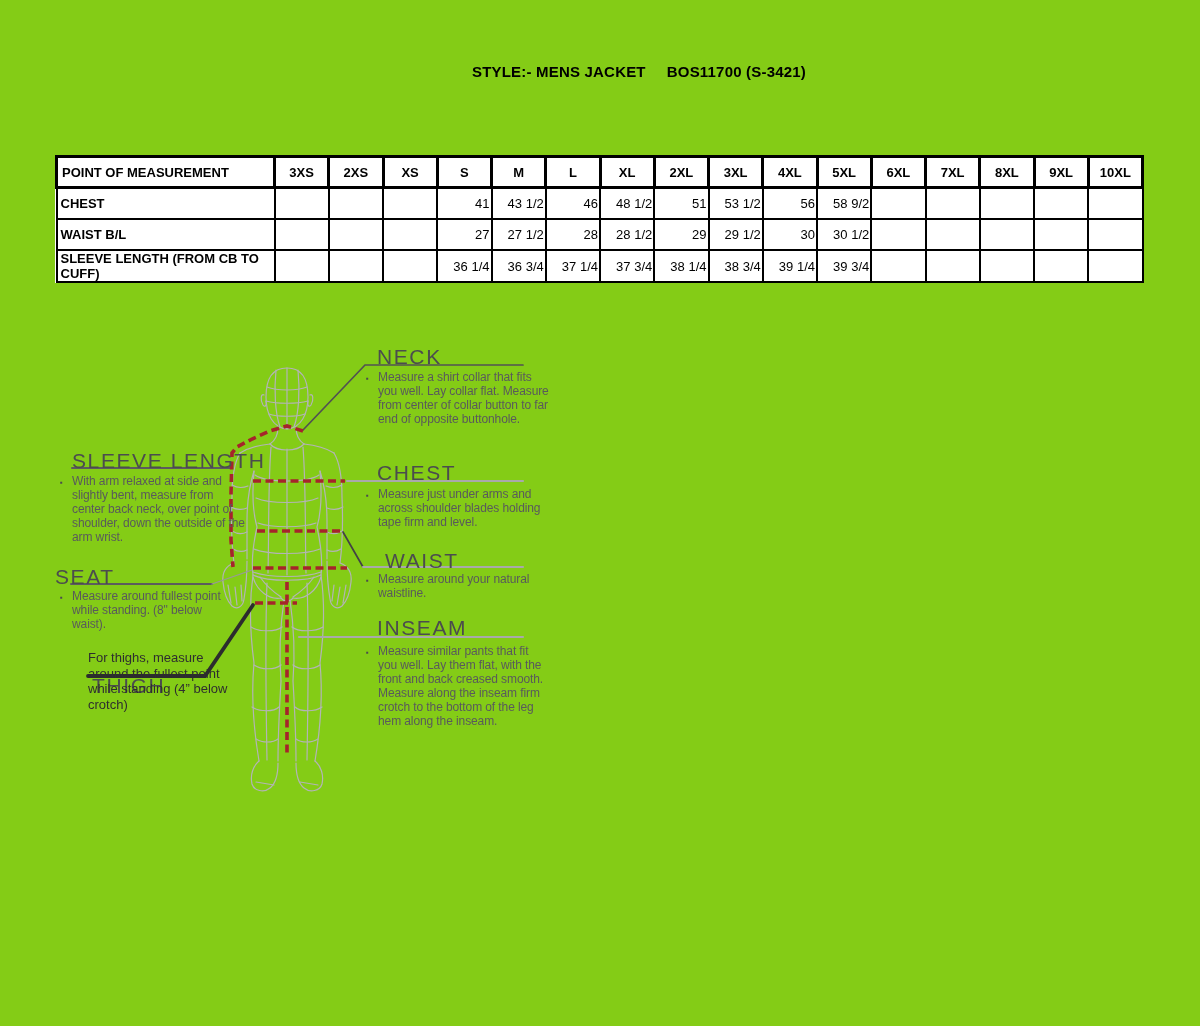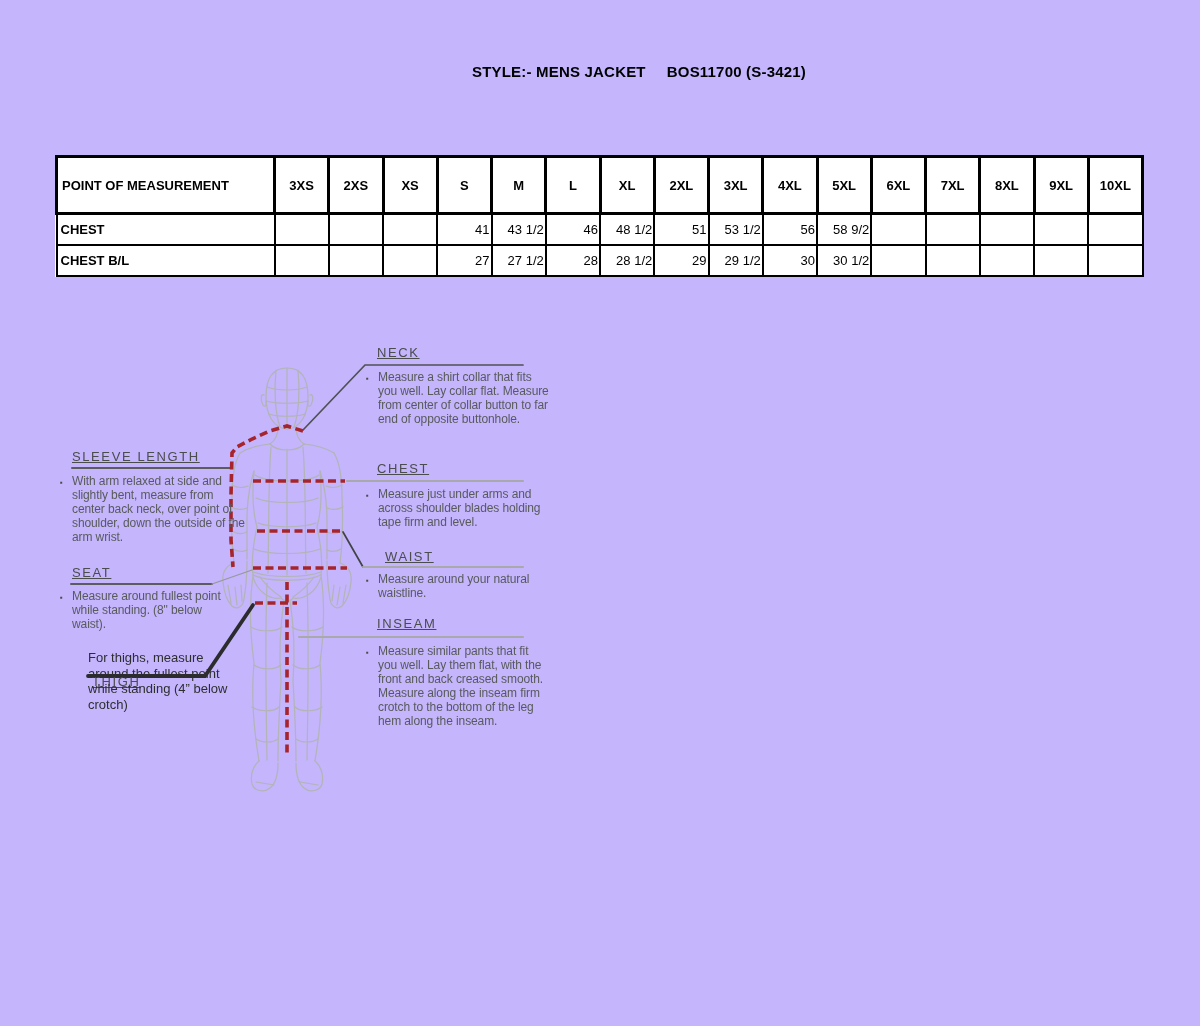--- a/index.html
+++ b/index.html
@@ -1,44 +1,44 @@
 <!DOCTYPE html>
 <html><head>
 <meta charset="utf-8">
 <style>
   html,body{margin:0;padding:0;background:#fff;}
-  .page{position:relative;width:1200px;height:1026px;background:#c4b5fd;overflow:hidden;
+  .page{position:relative;width:1200px;height:1026px;background:#84cc16;overflow:hidden;
         font-family:"Liberation Sans",sans-serif;color:#000;}
 
   
   .doc-title{position:absolute;left:0;top:63px;width:1200px;box-sizing:border-box;
              padding-left:78px;text-align:center;font-weight:bold;font-size:15px;
              letter-spacing:.2px;white-space:nowrap;}
   .doc-title .code{margin-left:21px;}
 
   
   table.size-chart{position:absolute;left:55px;top:155px;width:1089px;border-collapse:collapse;
                    table-layout:fixed;font-size:13px;background:#fff;}
-  .size-chart th{border:3px solid #000;font-weight:bold;height:22px;padding:16px 1px;text-align:center;}
+  .size-chart th{border:3px solid #000;font-weight:bold;height:22px;padding:3px 1px;text-align:center;}
   .size-chart th.corner{text-align:left;padding-left:4px;}
   .size-chart td{border:2px solid #000;height:29px;text-align:right;font-weight:normal;padding:0 1px;}
   .size-chart td.rlabel{text-align:left;font-weight:bold;padding-left:3px;}
 
   
   .note{position:absolute;left:56px;top:305px;font-weight:bold;font-size:13.3px;letter-spacing:.1px;}
 
   
   .diagram-svg{position:absolute;left:55px;top:335px;}
-  .g-heading{position:absolute;font-size:13px;letter-spacing:1.6px;color:#4b4c4e;white-space:nowrap;text-decoration:underline;}
+  .g-heading{position:absolute;font-size:21px;letter-spacing:1.6px;color:#4b4c4e;white-space:nowrap;}
   .h-neck{left:377px;top:345px;}
   .h-chest{left:377px;top:461px;}
   .h-waist{left:385px;top:549px;}
   .h-inseam{left:377px;top:616px;}
   .h-sleeve{left:72px;top:449px;}
-  .h-seat{left:72px;top:565px;}
+  .h-seat{left:55px;top:565px;}
   .h-thigh{left:92px;top:674px;}
 
   .g-desc{position:absolute;display:flex;color:#595a5c;font-size:12px;line-height:14px;
           letter-spacing:-.1px;}
   .g-desc .bullet{flex:none;width:12px;font-size:8px;line-height:14px;padding-top:2px;color:#4b4c4e;}
   .d-neck{left:366px;top:370px;width:183px;}
   .d-chest{left:366px;top:487px;width:178px;}
   .d-waist{left:366px;top:572px;width:178px;}
   .d-inseam{left:366px;top:644px;width:181px;}
   .d-sleeve{left:60px;top:474px;width:185px;}
@@ -110,32 +110,51 @@
         <td>53 1/2</td>
         <td>56</td>
         <td>58 9/2</td>
         <td></td>
         <td></td>
         <td></td>
         <td></td>
         <td></td>
       </tr>
       <tr>
-        <td class="rlabel">CHEST B/L</td>
+        <td class="rlabel">WAIST B/L</td>
         <td></td>
         <td></td>
         <td></td>
         <td>27</td>
         <td>27 1/2</td>
         <td>28</td>
         <td>28 1/2</td>
         <td>29</td>
         <td>29 1/2</td>
         <td>30</td>
         <td>30 1/2</td>
+        <td></td>
+        <td></td>
+        <td></td>
+        <td></td>
+        <td></td>
+      </tr>
+      <tr>
+        <td class="rlabel">SLEEVE LENGTH (FROM CB TO CUFF)</td>
+        <td></td>
+        <td></td>
+        <td></td>
+        <td>36 1/4</td>
+        <td>36 3/4</td>
+        <td>37 1/4</td>
+        <td>37 3/4</td>
+        <td>38 1/4</td>
+        <td>38 3/4</td>
+        <td>39 1/4</td>
+        <td>39 3/4</td>
         <td></td>
         <td></td>
         <td></td>
         <td></td>
         <td></td>
       </tr>
     </tbody>
   </table>
 
 

